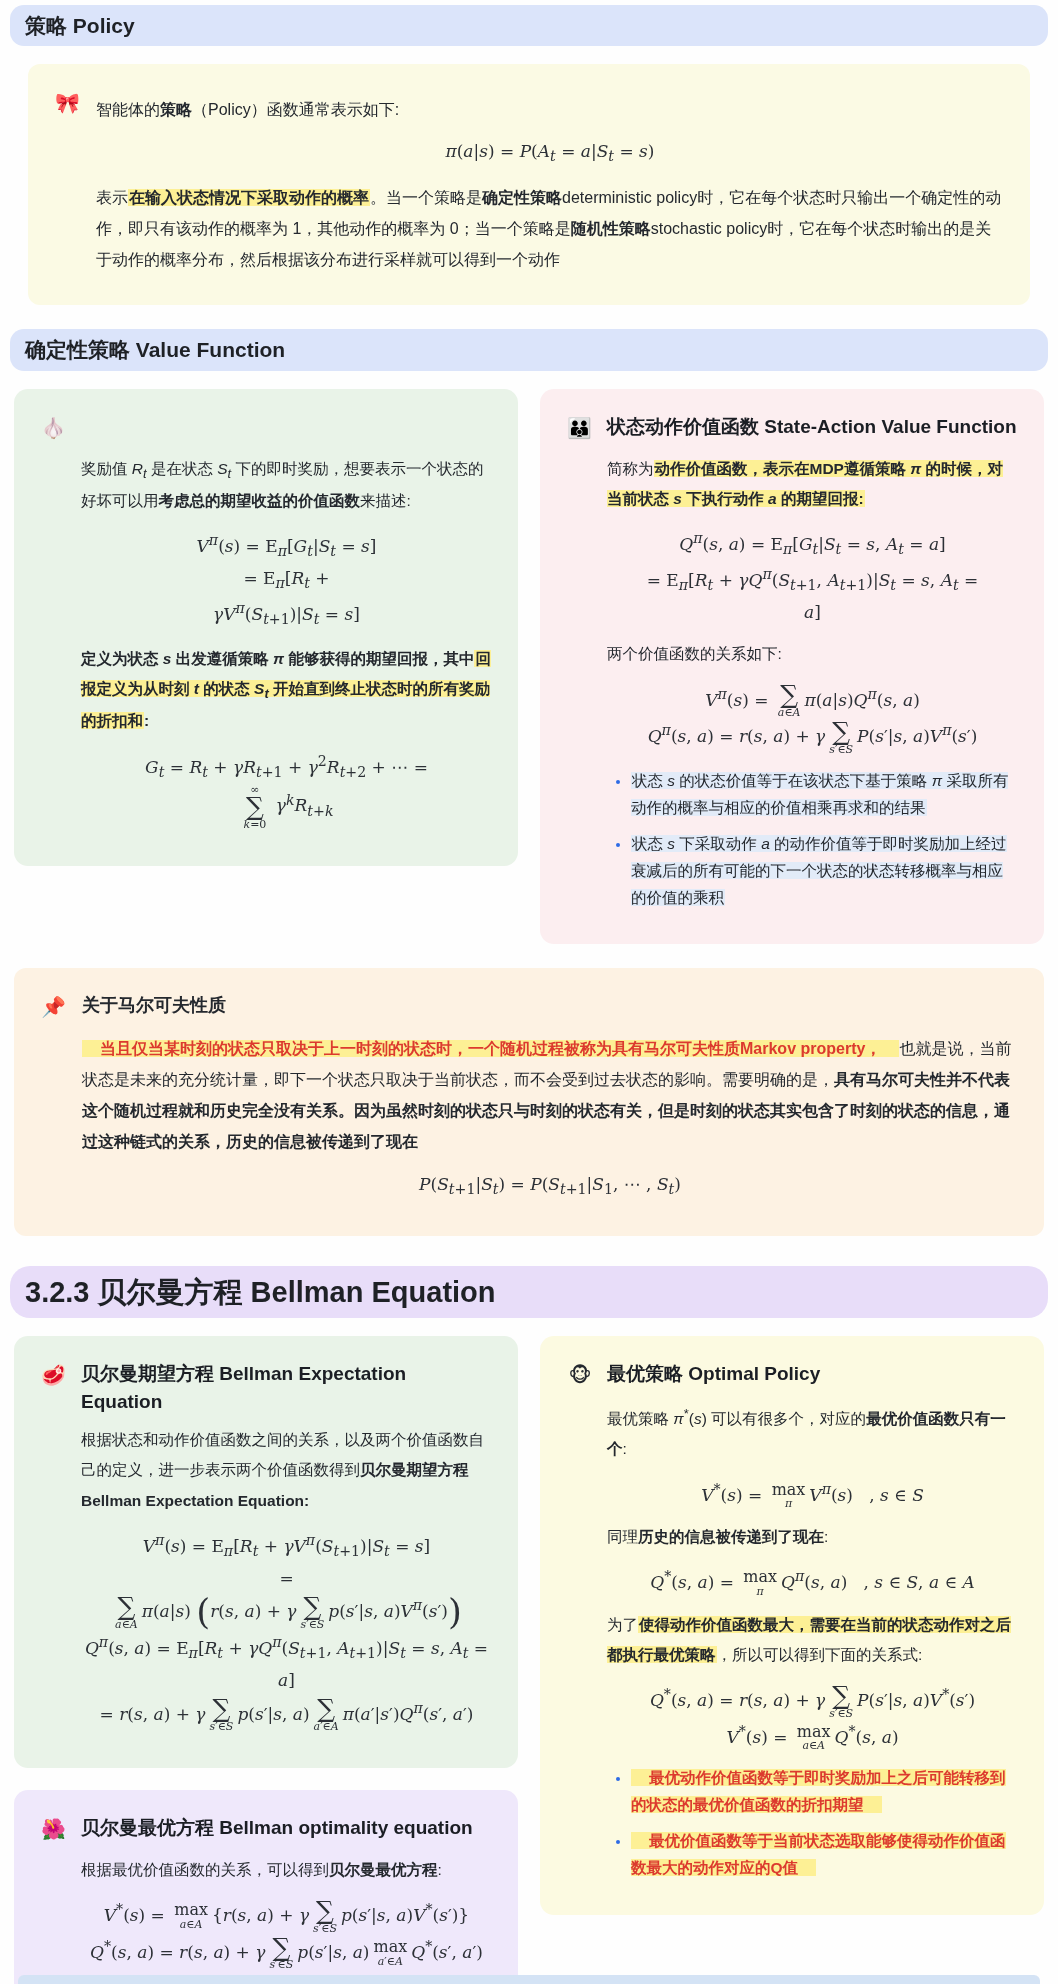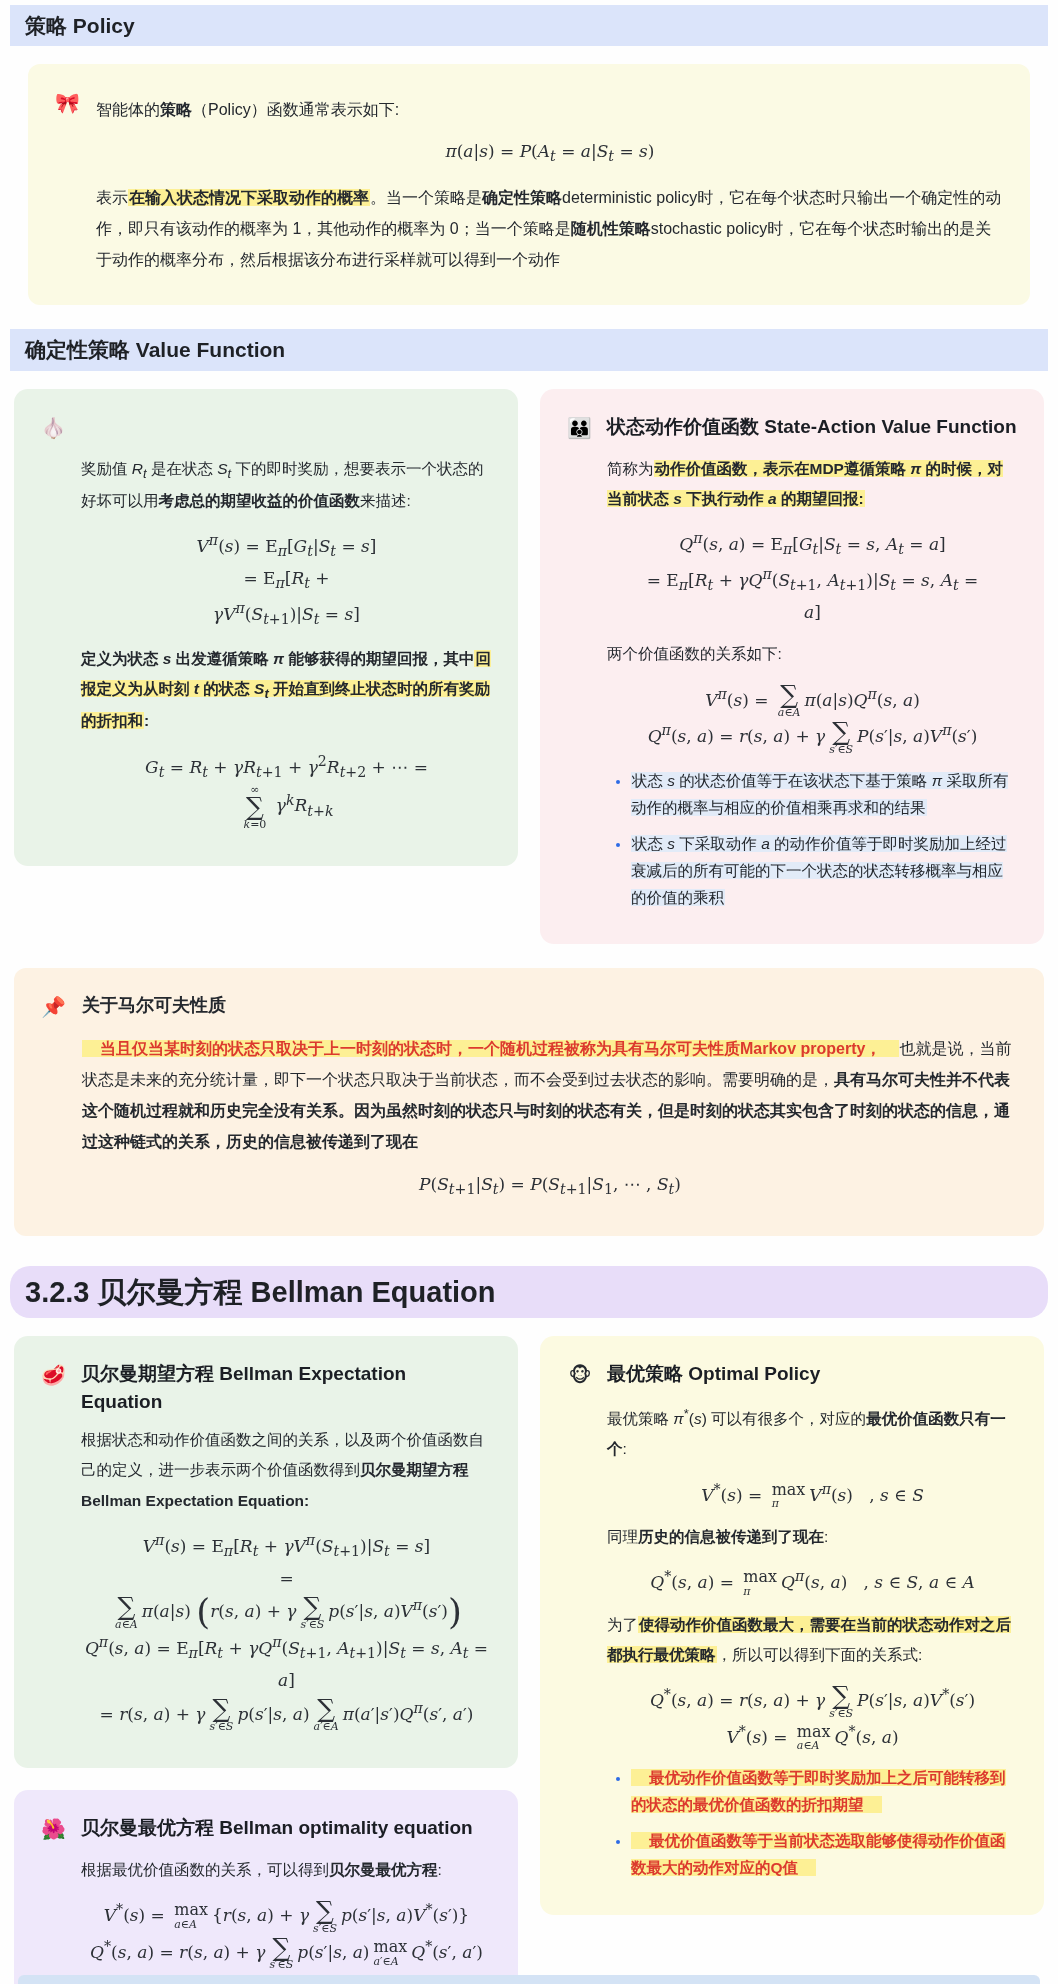--- a/index.html
+++ b/index.html
@@ -7,21 +7,21 @@
   body {
     position:relative; width:1058px; height:1984px; overflow:hidden;
     background:#fefefe; color:#24282e;
     font-family:"Liberation Sans","DejaVu Sans",sans-serif;
     font-size:16px;
   }
   .page { padding:5px 0 0; }
 
   
   .h1-banner {
-    margin:0 10px; padding:7px 15px; background:#dbe4fa; border-radius:0;
+    margin:0 10px; padding:7px 15px; background:#dbe4fa; border-radius:14px;
     font-size:21px; font-weight:700; color:#1e2126; line-height:1.3;
   }
   .h2-banner {
     margin:30px 10px 0; padding:8px 15px; background:#e8ddf9; border-radius:20px;
     font-size:29px; font-weight:700; color:#1e2126; line-height:1.25;
   }
 
   
   .callout {
     display:flex; gap:14px; border-radius:12px; padding:22px 26px;
@@ -57,21 +57,21 @@
   .fm {
     font-family:"DejaVu Serif","Liberation Serif",serif;
     text-align:center; font-size:17px; line-height:1.75; color:#2c3036;
     margin:12px 0;
   }
   .fm i { font-style:italic; }
   .msum { display:inline-flex; flex-direction:column; align-items:center; vertical-align:middle; line-height:1; margin:0 4px; font-style:normal; }
   .msum .t { font-size:11px; }
   .msum .s { font-size:25px; line-height:0.95; }
   .msum .b { font-size:11px; }
-  .mmax { display:inline-flex; flex-direction:column; align-items:flex-start; vertical-align:middle; line-height:1.05; margin:0 4px; font-style:normal; }
+  .mmax { display:inline-flex; flex-direction:column; align-items:center; vertical-align:middle; line-height:1.05; margin:0 4px; font-style:normal; }
   .mmax .o { font-size:16px; }
   .mmax .b { font-size:11px; }
   .bigp { font-size:210%; font-weight:400; vertical-align:middle; line-height:0; font-style:normal; }
 
   
   b { font-weight:700; }
   mark { background:#fdf095; color:inherit; padding:0 1px; }
   .rhl { background:#fdf095; color:#dc3a2e; font-weight:700; padding:0 18px; }
   .bhl { background:#e2ebf8; font-weight:400; padding:0 1px; }
 

